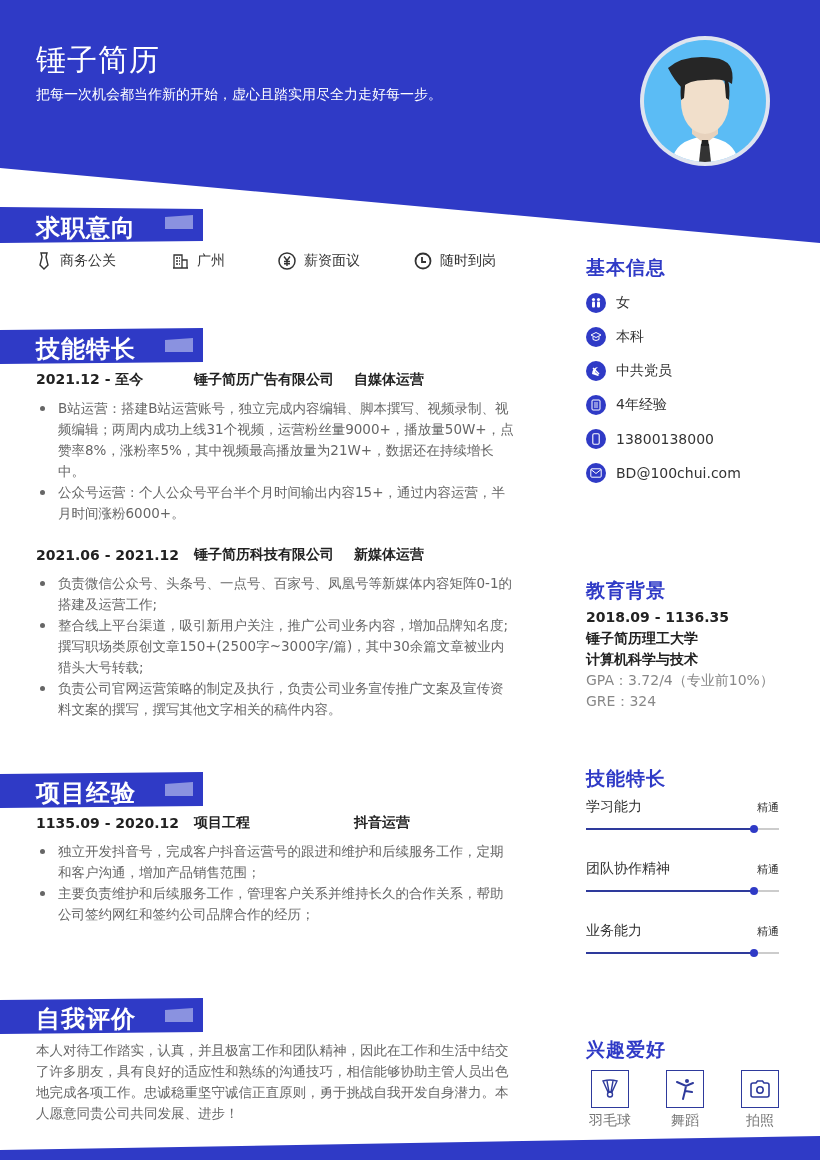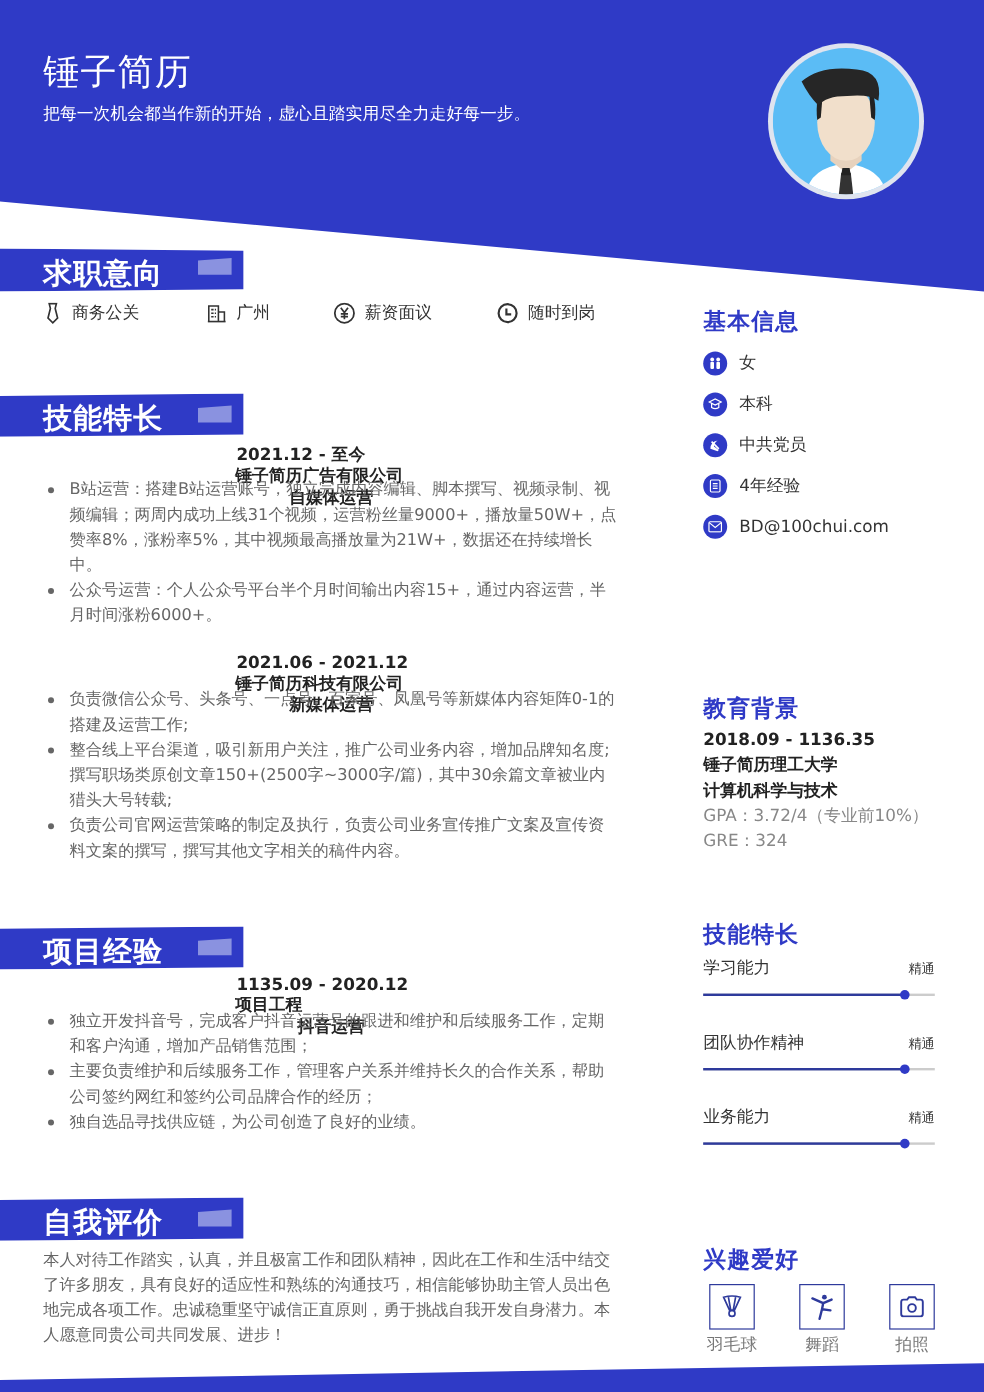--- a/index.html
+++ b/index.html
@@ -20,21 +20,21 @@
   .sec-bar { position: absolute; left: 0; width: 203px; height: 36px; }
   .sec-bar svg { position: absolute; left: 0; top: 0; }
   .sec-bar .lbl { position: absolute; left: 36px; top: 5px; font-size: 24px; font-weight: bold; color: #fff; letter-spacing: 1px; }
 
   
   .intent { position: absolute; top: 252px; left: 36px; display: flex; font-size: 14px; color: #333; }
   .intent .it { display: flex; align-items: center; margin-right: 0; }
   .intent .it svg { margin-right: 8px; }
 
   .job { position: absolute; left: 36px; width: 480px; }
-  .job-head { display: flex; font-size: 14px; font-weight: bold; color: #222; height: 20px; align-items: center; flex-direction: column; }
+  .job-head { display: flex; font-size: 14px; font-weight: bold; color: #222; height: 20px; align-items: center; }
   .job-head .d { width: 158px; }
   .job-head .c { width: 160px; }
   .bul { list-style: none; margin-top: 8px; }
   .bul li { position: relative; padding-left: 22px; font-size: 13.5px; line-height: 21px; color: #666; }
   .bul li::before { content: ""; position: absolute; left: 4px; top: 8px; width: 5px; height: 5px; border-radius: 50%; background: #666; }
 
   .self { position: absolute; left: 36px; top: 1040px; width: 480px; font-size: 13.5px; line-height: 21px; color: #666; }
 
   
   .rh { position: absolute; left: 586px; font-size: 19px; font-weight: bold; color: #2f3ac6; letter-spacing: 1px; }
@@ -169,21 +169,20 @@
 
 <div class="job" style="top:813px">
   <div class="job-head">
     <span class="d">1135.09 - 2020.12</span>
     <span class="c">项目工程</span>
     <span>抖音运营</span>
   </div>
   <ul class="bul">
     <li>独立开发抖音号，完成客户抖音运营号的跟进和维护和后续服务工作，定期和客户沟通，增加产品销售范围；</li>
     <li>主要负责维护和后续服务工作，管理客户关系并维持长久的合作关系，帮助公司签约网红和签约公司品牌合作的经历；</li>
-    <li>独自选品寻找供应链，为公司创造了良好的业绩。</li>
   </ul>
 </div>
 
 <p class="self">本人对待工作踏实，认真，并且极富工作和团队精神，因此在工作和生活中结交了许多朋友，具有良好的适应性和熟练的沟通技巧，相信能够协助主管人员出色地完成各项工作。忠诚稳重坚守诚信正直原则，勇于挑战自我开发自身潜力。本人愿意同贵公司共同发展、进步！</p>
 
 <div class="rh" style="top:255px">基本信息</div>
 <div class="info">
   <div class="row">
     <span class="ic">
         <svg width="12" height="12" viewBox="0 0 12 12">
@@ -213,20 +212,28 @@
     <span>中共党员</span>
   </div>
   <div class="row">
     <span class="ic">
         <svg width="10" height="12" viewBox="0 0 10 12">
           <rect x="1" y="1" width="8" height="10" rx="1" fill="none" stroke="#fff" stroke-width="1"></rect>
           <path d="M3,4 h4 M3,6 h4 M3,8 h4" stroke="#fff" stroke-width="0.9"></path>
         </svg>
       </span>
     <span>4年经验</span>
+  </div>
+  <div class="row">
+    <span class="ic">
+        <svg width="8" height="12" viewBox="0 0 8 12">
+          <rect x="0.8" y="0.8" width="6.4" height="10.4" rx="1.2" fill="none" stroke="#fff" stroke-width="1.1"></rect>
+        </svg>
+      </span>
+    <span>13800138000</span>
   </div>
   <div class="row">
     <span class="ic">
         <svg width="12" height="10" viewBox="0 0 12 10">
           <rect x="0.8" y="0.8" width="10.4" height="8.4" rx="1" fill="none" stroke="#fff" stroke-width="1"></rect>
           <path d="M1,1.5 L6,5.5 L11,1.5" fill="none" stroke="#fff" stroke-width="1"></path>
         </svg>
       </span>
     <span>BD@100chui.com</span>
   </div>

